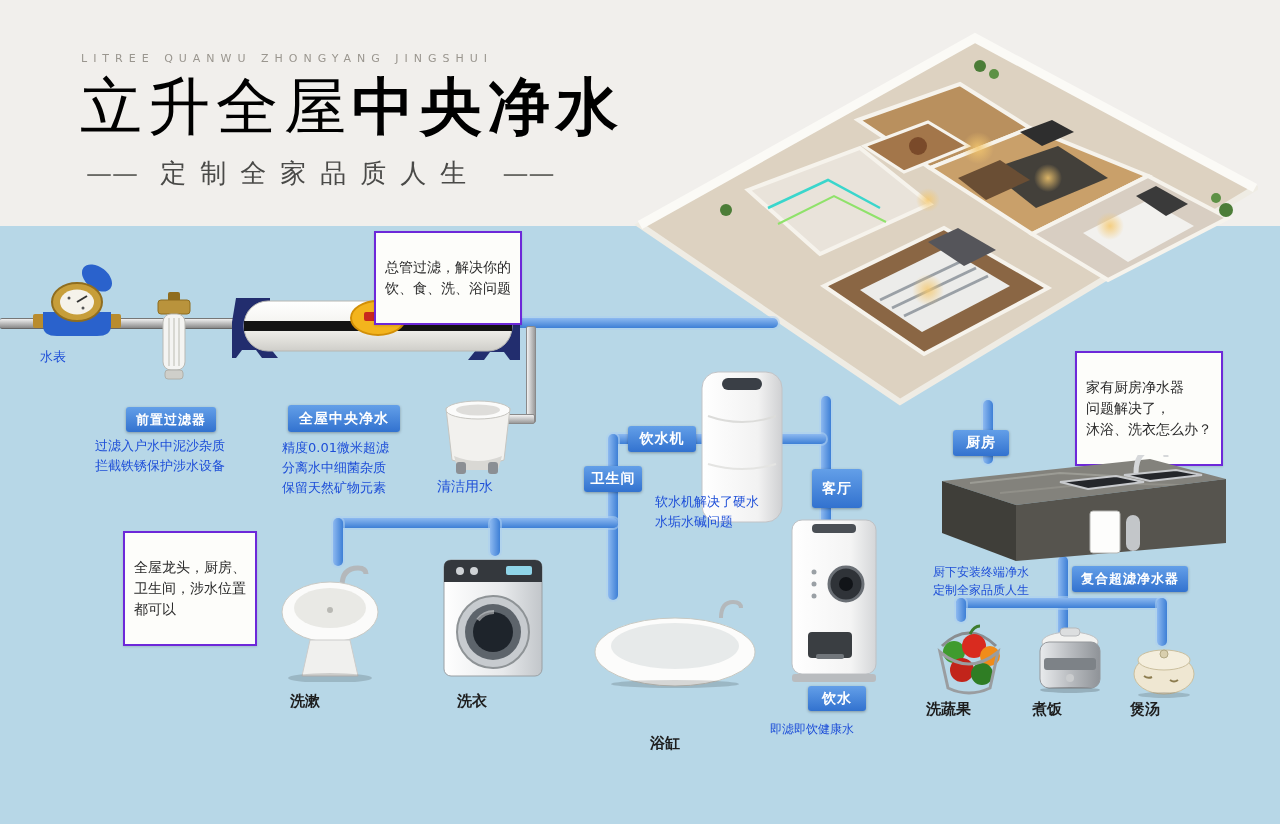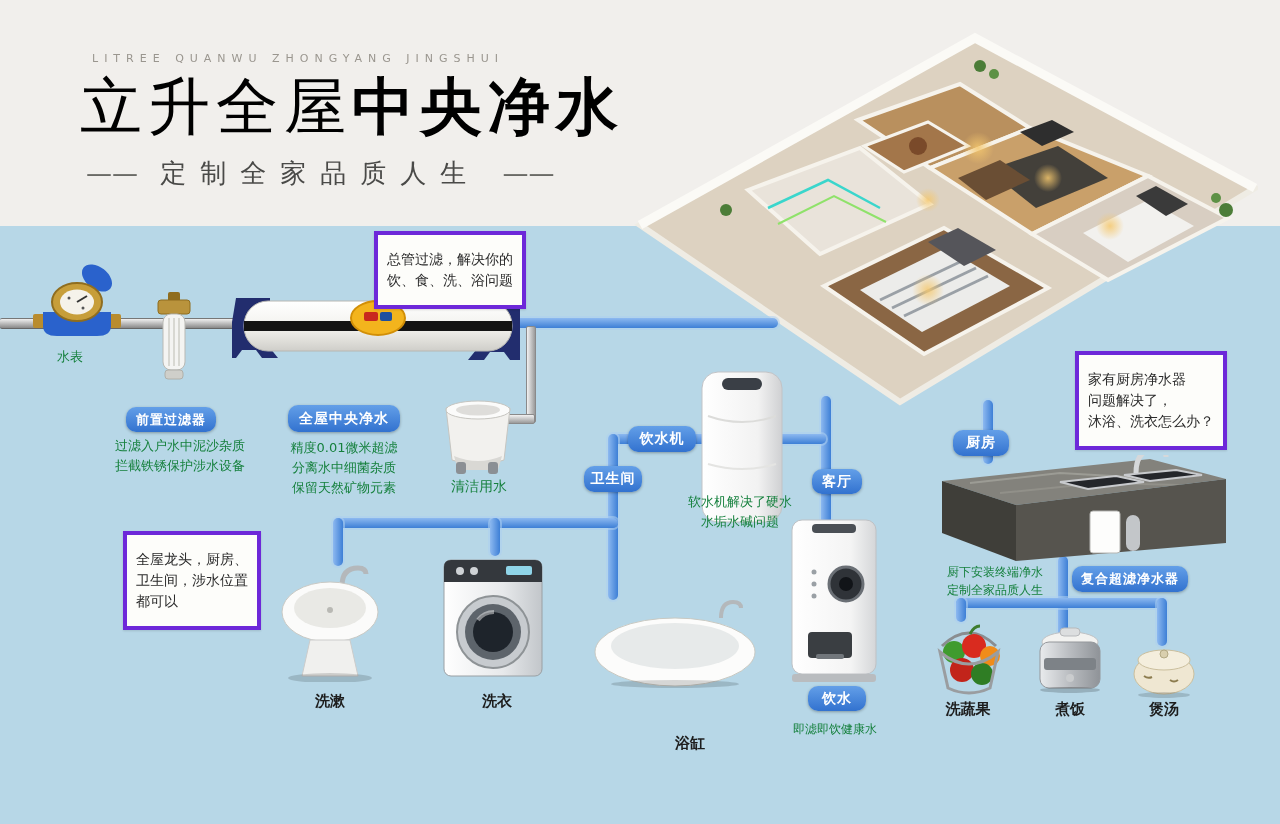--- a/index.html
+++ b/index.html
@@ -20,34 +20,34 @@
           background:linear-gradient(#8db9f0,#3d7fd6);box-shadow:0 0 0 2px rgba(173,207,240,.55);}
   .pipe-v{position:absolute;width:10px;border-radius:5px;
           background:linear-gradient(90deg,#8db9f0,#3d7fd6);box-shadow:0 0 0 2px rgba(173,207,240,.55);}
   .pipe-steel-h{position:absolute;height:9px;border-radius:2px;
           background:linear-gradient(#f0f0f0,#888);border-top:1px solid #777;border-bottom:1px solid #666;}
   .pipe-gray-v{position:absolute;width:8px;background:linear-gradient(90deg,#f2f2f2,#9a9a9a);border:1px solid #8a8a8a;border-radius:2px;}
   .pipe-gray-h{position:absolute;height:8px;background:linear-gradient(#f2f2f2,#9a9a9a);border:1px solid #8a8a8a;border-radius:2px;}
   
   .badge{position:absolute;display:flex;align-items:center;justify-content:center;
          background:linear-gradient(#639fe8,#3272cf);color:#fff;font-size:14px;font-weight:700;
-         border-radius:10px;box-shadow:0 1px 3px rgba(0,0,0,.3);letter-spacing:1px;white-space:nowrap;}
-  .note{position:absolute;color:#15803d;font-size:13px;line-height:20px;text-align:center;white-space:nowrap;}
+         border-radius:3px;box-shadow:0 1px 3px rgba(0,0,0,.3);letter-spacing:1px;white-space:nowrap;}
+  .note{position:absolute;color:#1d4ed8;font-size:13px;line-height:20px;text-align:left;white-space:nowrap;}
   .note.small{font-size:12px;line-height:18px;}
-  .dev-label{position:absolute;color:#1d1d1d;font-size:15px;font-weight:600;text-align:center;white-space:nowrap;}
-  .callout{position:absolute;background:#fdfdfa;border:4px solid #6d28d9;color:#2a2a2a;
-           font-size:14px;line-height:21px;padding:14px 9px;white-space:nowrap;box-shadow:0 1px 2px rgba(0,0,0,.12);}
+  .dev-label{position:absolute;color:#1d1d1d;font-size:15px;font-weight:600;white-space:nowrap;}
+  .callout{position:absolute;background:#fdfdfa;border:2px solid #6d28d9;color:#2a2a2a;
+           font-size:14px;line-height:21px;padding:24px 9px;white-space:nowrap;box-shadow:0 1px 2px rgba(0,0,0,.12);}
 </style>
 </head>
 <body>
 
 <div class="bg-top"></div>
 <div class="bg-bottom"></div>
 
-<div class="abs latin" style="left:92px;top:52px;">LITREE QUANWU ZHONGYANG JINGSHUI</div>
+<div class="abs latin" style="left:81px;top:52px;">LITREE QUANWU ZHONGYANG JINGSHUI</div>
 <div class="abs title" style="left:80px;top:76px;">
   <span class="light">立升全屋</span><span class="bold">中央净水</span>
 </div>
 <div class="abs subtitle" style="left:86px;top:156px;">
   <span class="dash">——</span>
   <span>定制全家品质人生</span>
   <span class="dash">——</span>
 </div>
 
 <svg class="abs" style="left:628px;top:28px;" width="630" height="380" viewBox="0 0 630 380">
@@ -182,21 +182,21 @@
   <div>都可以</div>
 </div>
 <div class="callout" style="left:1075px;top:351px;">
   <div>家有厨房净水器</div>
   <div>问题解决了，</div>
   <div>沐浴、洗衣怎么办？</div>
 </div>
 
 <div class="badge" style="left:628px;top:426px;width:68px;height:26px;">饮水机</div>
 <div class="badge" style="left:584px;top:466px;width:58px;height:26px;">卫生间</div>
-<div class="badge" style="left:812px;top:469px;width:50px;height:25px;">客厅</div>
+<div class="badge" style="left:812px;top:469px;width:50px;height:39px;">客厅</div>
 
 <svg class="abs" style="left:698px;top:368px;" width="88" height="158" viewBox="0 0 88 158">
   <defs>
       <linearGradient id="soft" x1="0" y1="0" x2="1" y2="0">
     <stop offset="0" stop-color="#ffffff"></stop>
         <stop offset=".7" stop-color="#f2f2f2"></stop>
         <stop offset="1" stop-color="#cfd0d2"></stop>
       </linearGradient>
     </defs>
   <rect x="4" y="4" width="80" height="150" rx="16" fill="url(#soft)" stroke="#c2c3c6"></rect>

